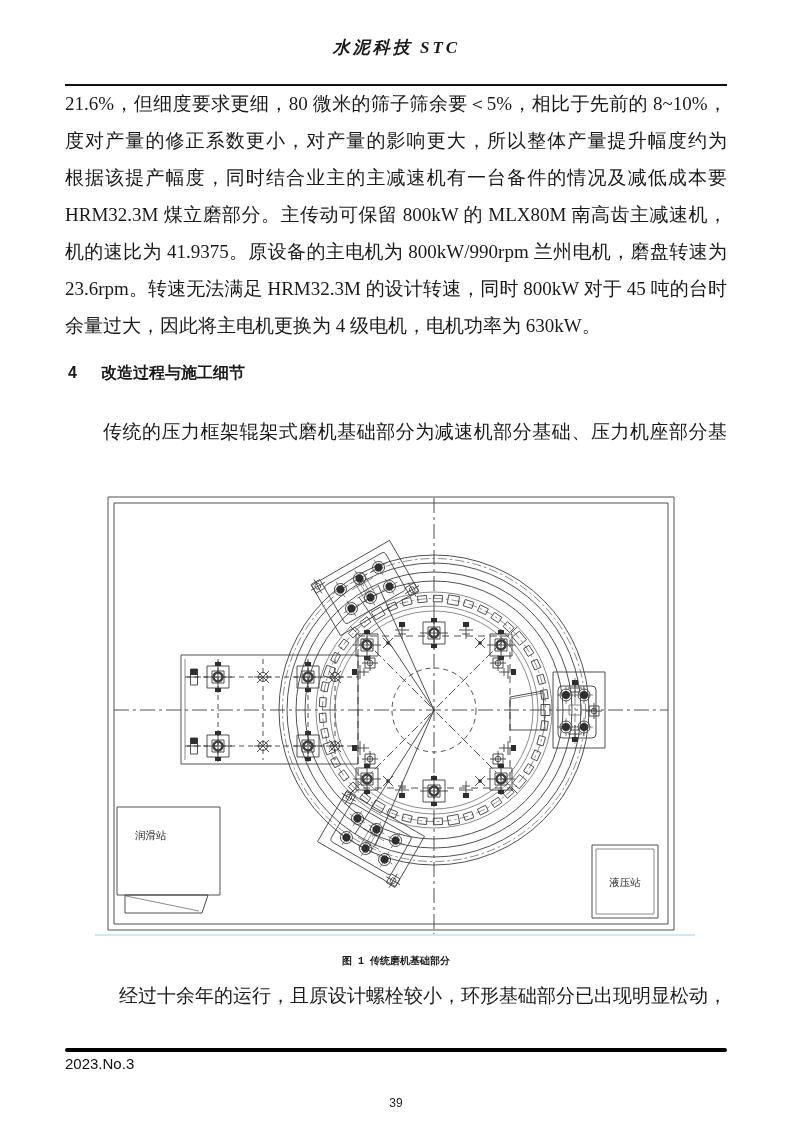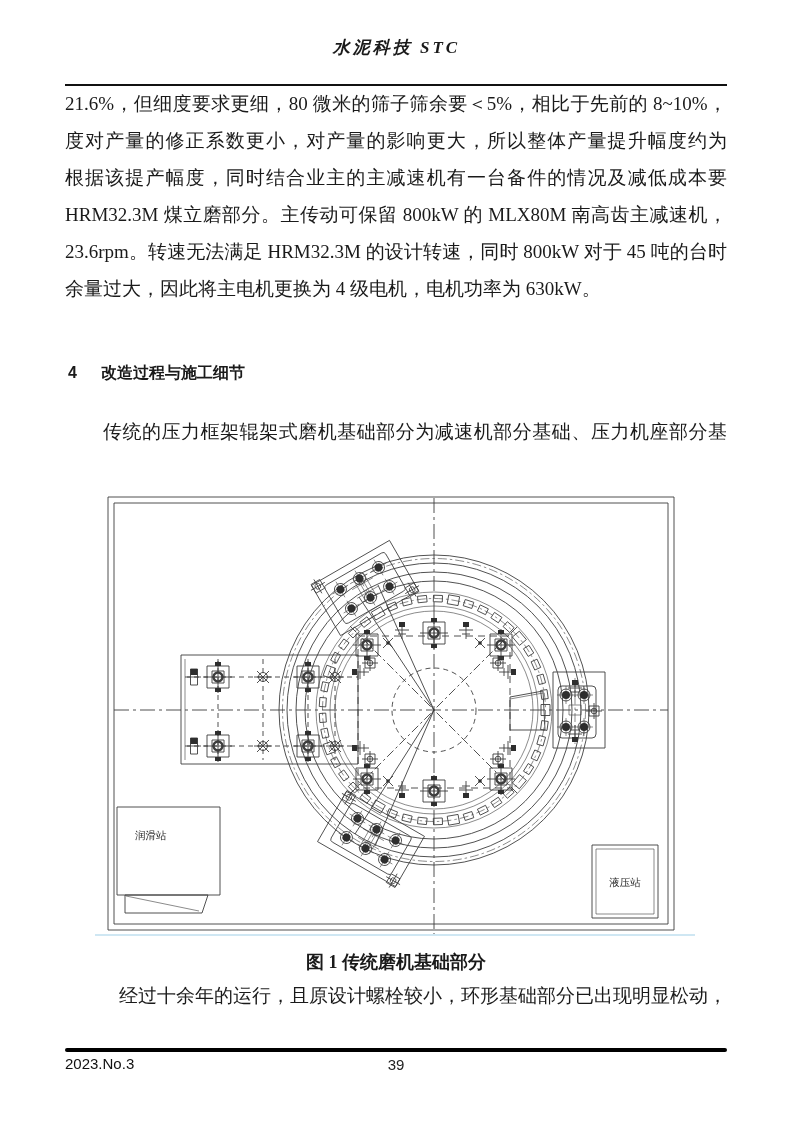--- a/index.html
+++ b/index.html
@@ -31,27 +31,27 @@
     font-weight:700;font-size:16px;
   }
   #section-heading .num{display:inline-block;margin-left:3px;margin-right:24px;}
   #para2{top:413px;}
   #para3{top:977px;}
   
   #figure-wrap{left:97px;top:492px;width:590px;height:446px;}
   #figure-underline{left:95px;top:934px;width:600px;height:2px;background:#cfe7f3;}
   #figure-caption{
     left:65px;top:948px;width:662px;height:28px;line-height:28px;text-align:center;
-    font-family:Liberation Serif, serif;font-weight:700;font-size:18px;
+    font-family:Liberation Mono, monospace;font-weight:700;font-size:10px;
   }
   
   #footer-bar{left:65px;top:1048px;width:662px;height:4px;background:#000;border-radius:2px;}
   #footer-page{
-    left:65px;top:1056px;width:662px;text-align:center;
-    font-family:"Liberation Sans","DejaVu Sans",sans-serif;font-size:15px;color:#222;
+    left:65px;top:1096px;width:662px;text-align:center;
+    font-family:"Liberation Sans","DejaVu Sans",sans-serif;font-size:12px;color:#222;
   }
   #footer-issue{
     left:65px;top:1055px;width:662px;text-align:left;
     font-family:"Liberation Sans","DejaVu Sans",sans-serif;font-size:15px;color:#111;
   }
   
   svg .ln, svg rect, svg circle, svg line, svg path, svg polygon, svg use{
     stroke:#3d3d3d;stroke-width:0.9;fill:none;
     vector-effect:non-scaling-stroke;
   }
@@ -67,20 +67,21 @@
 <body>
 
 <div class="abs" id="journal-title">水泥科技 STC</div>
 <div class="abs" id="header-rule"></div>
 
 <div class="abs textblock" id="para1">
   <div class="line">21.6%，但细度要求更细，80 微米的筛子筛余要＜5%，相比于先前的 8~10%，该细</div>
   <div class="line">度对产量的修正系数更小，对产量的影响更大，所以整体产量提升幅度约为 28.8%。</div>
   <div class="line">根据该提产幅度，同时结合业主的主减速机有一台备件的情况及减低成本要求，</div>
   <div class="line">HRM32.3M 煤立磨部分。主传动可保留 800kW 的 MLX80M 南高齿主减速机，该减速</div>
+  <div class="line">机的速比为 41.9375。原设备的主电机为 800kW/990rpm 兰州电机，磨盘转速为</div>
   <div class="line">23.6rpm。转速无法满足 HRM32.3M 的设计转速，同时 800kW 对于 45 吨的台时产量</div>
   <div class="line ll">余量过大，因此将主电机更换为 4 级电机，电机功率为 630kW。</div>
 </div>
 
 <div class="abs" id="section-heading">
   <span class="num">4</span><span>改造过程与施工细节</span>
 </div>
 
 <div class="abs textblock" id="para2">
   <div class="line ind">传统的压力框架辊架式磨机基础部分为减速机部分基础、压力机座部分基础。</div>

